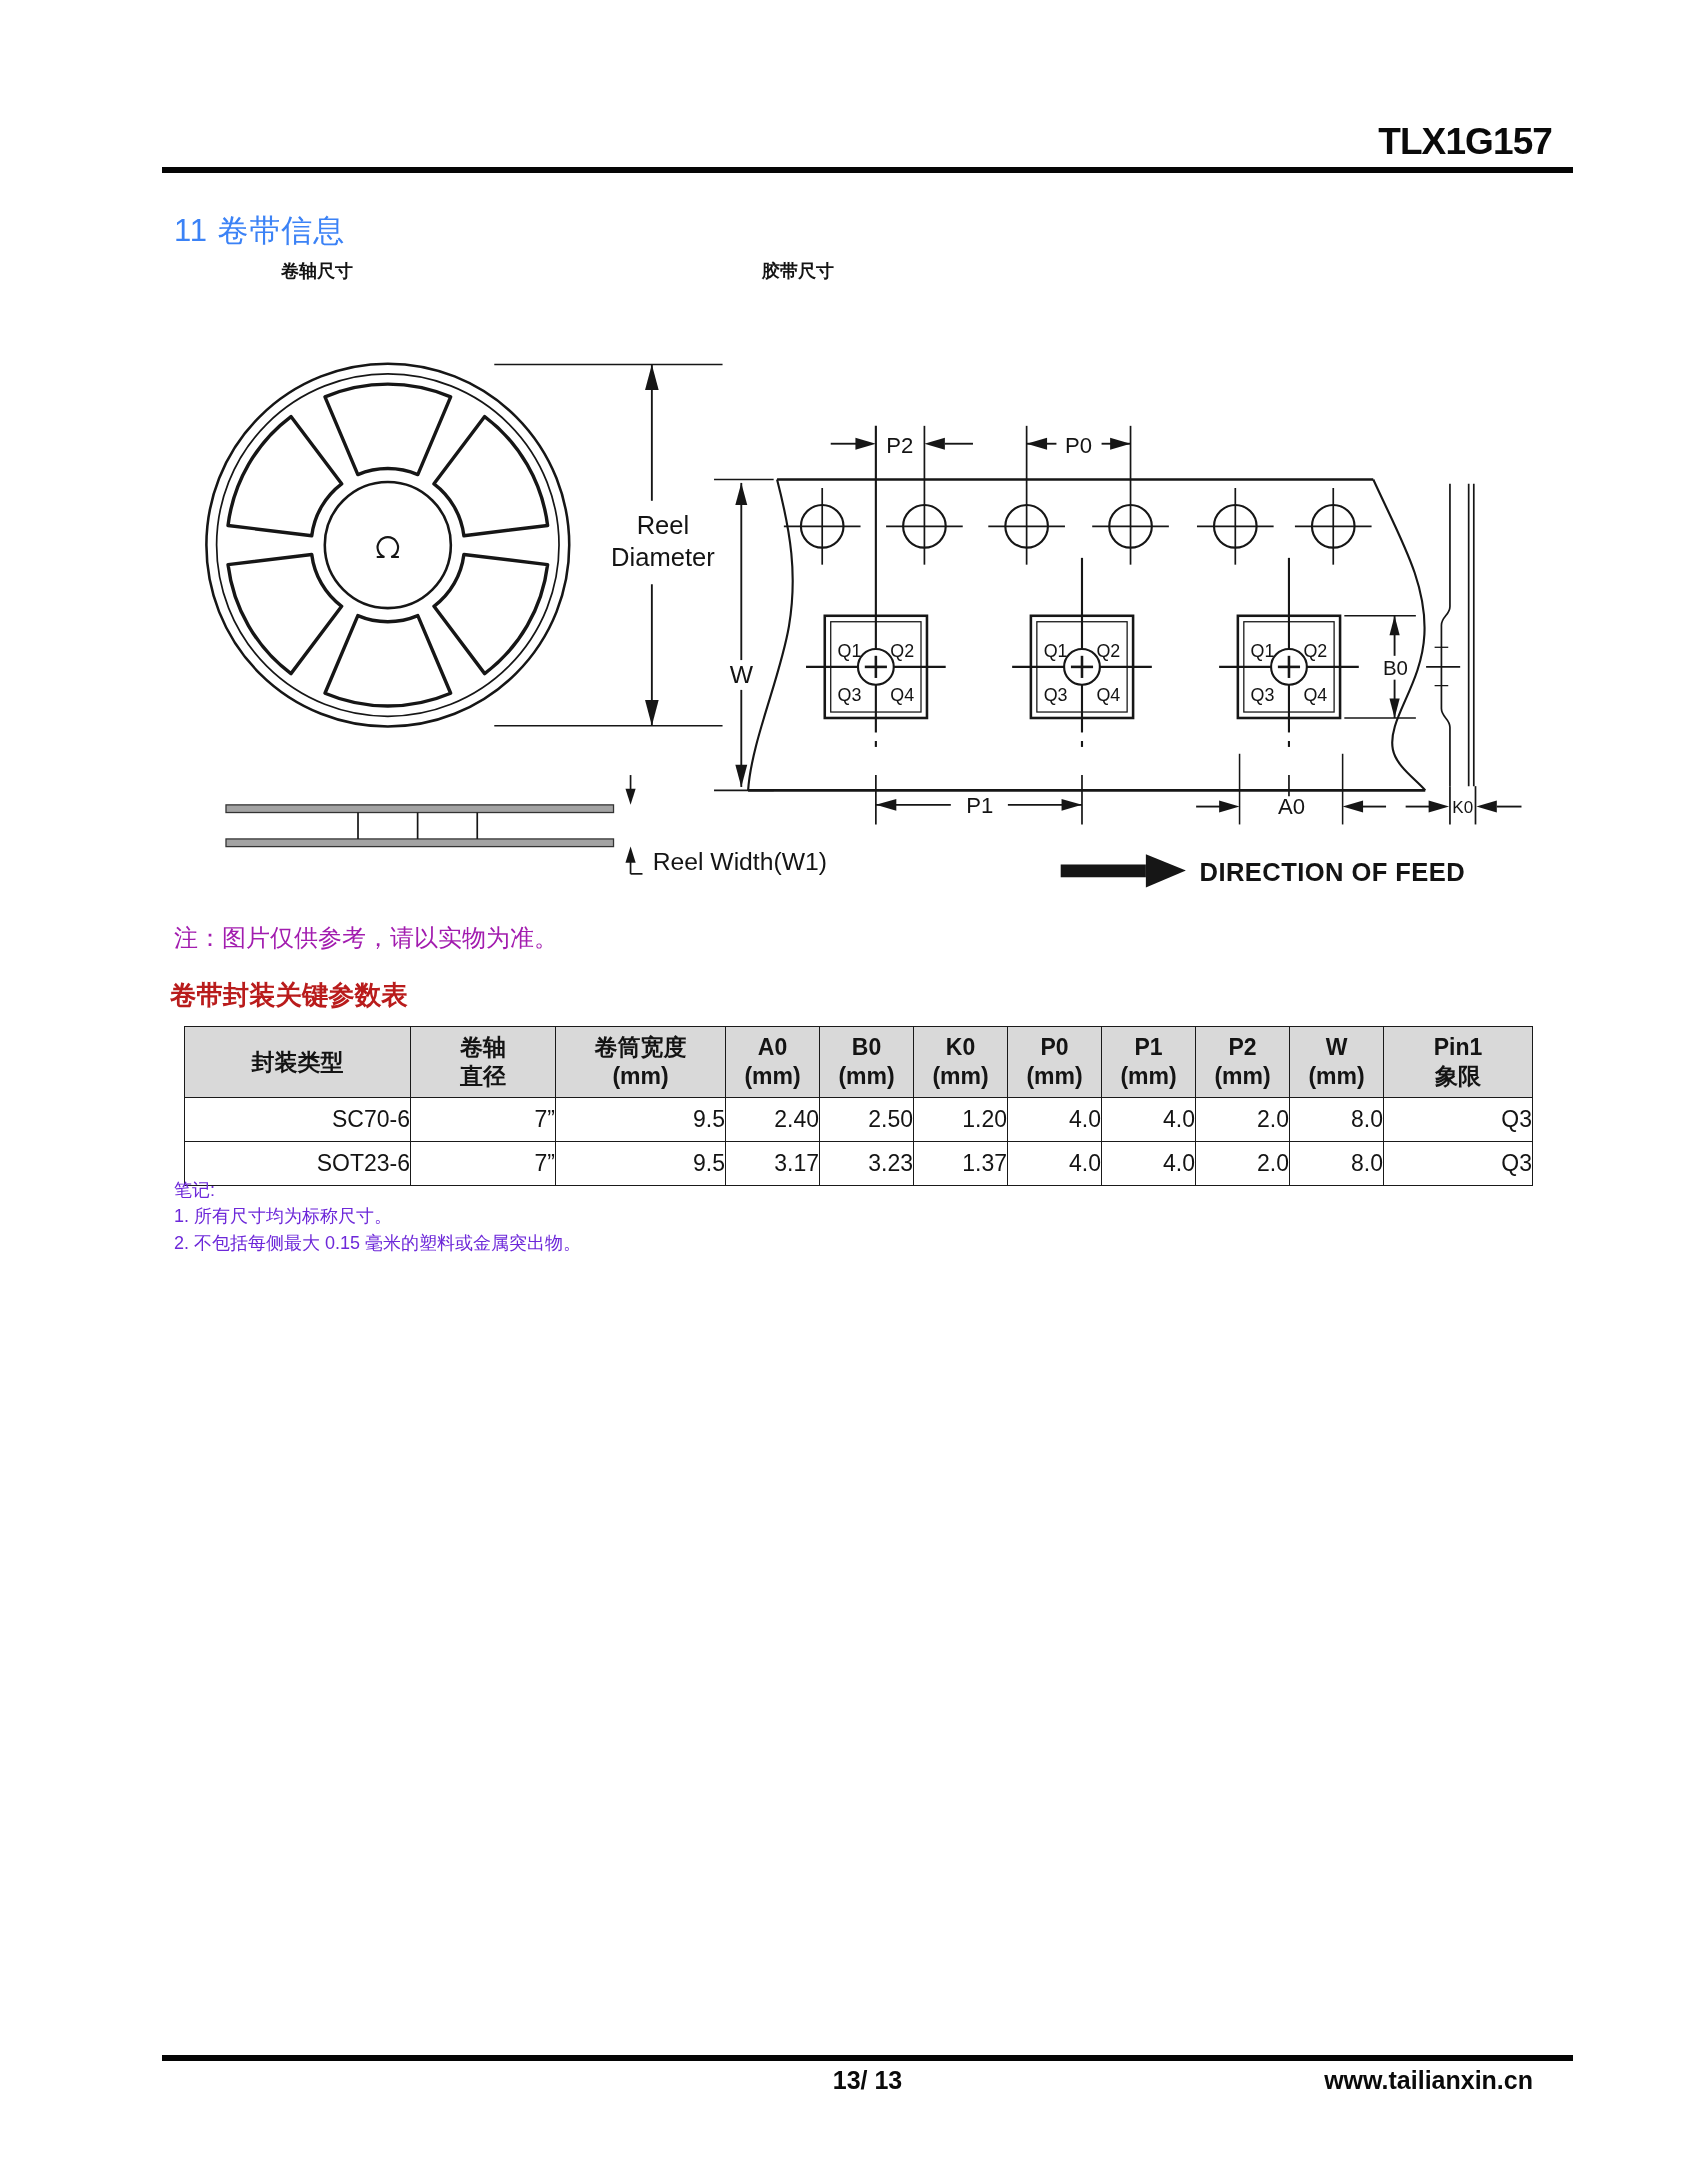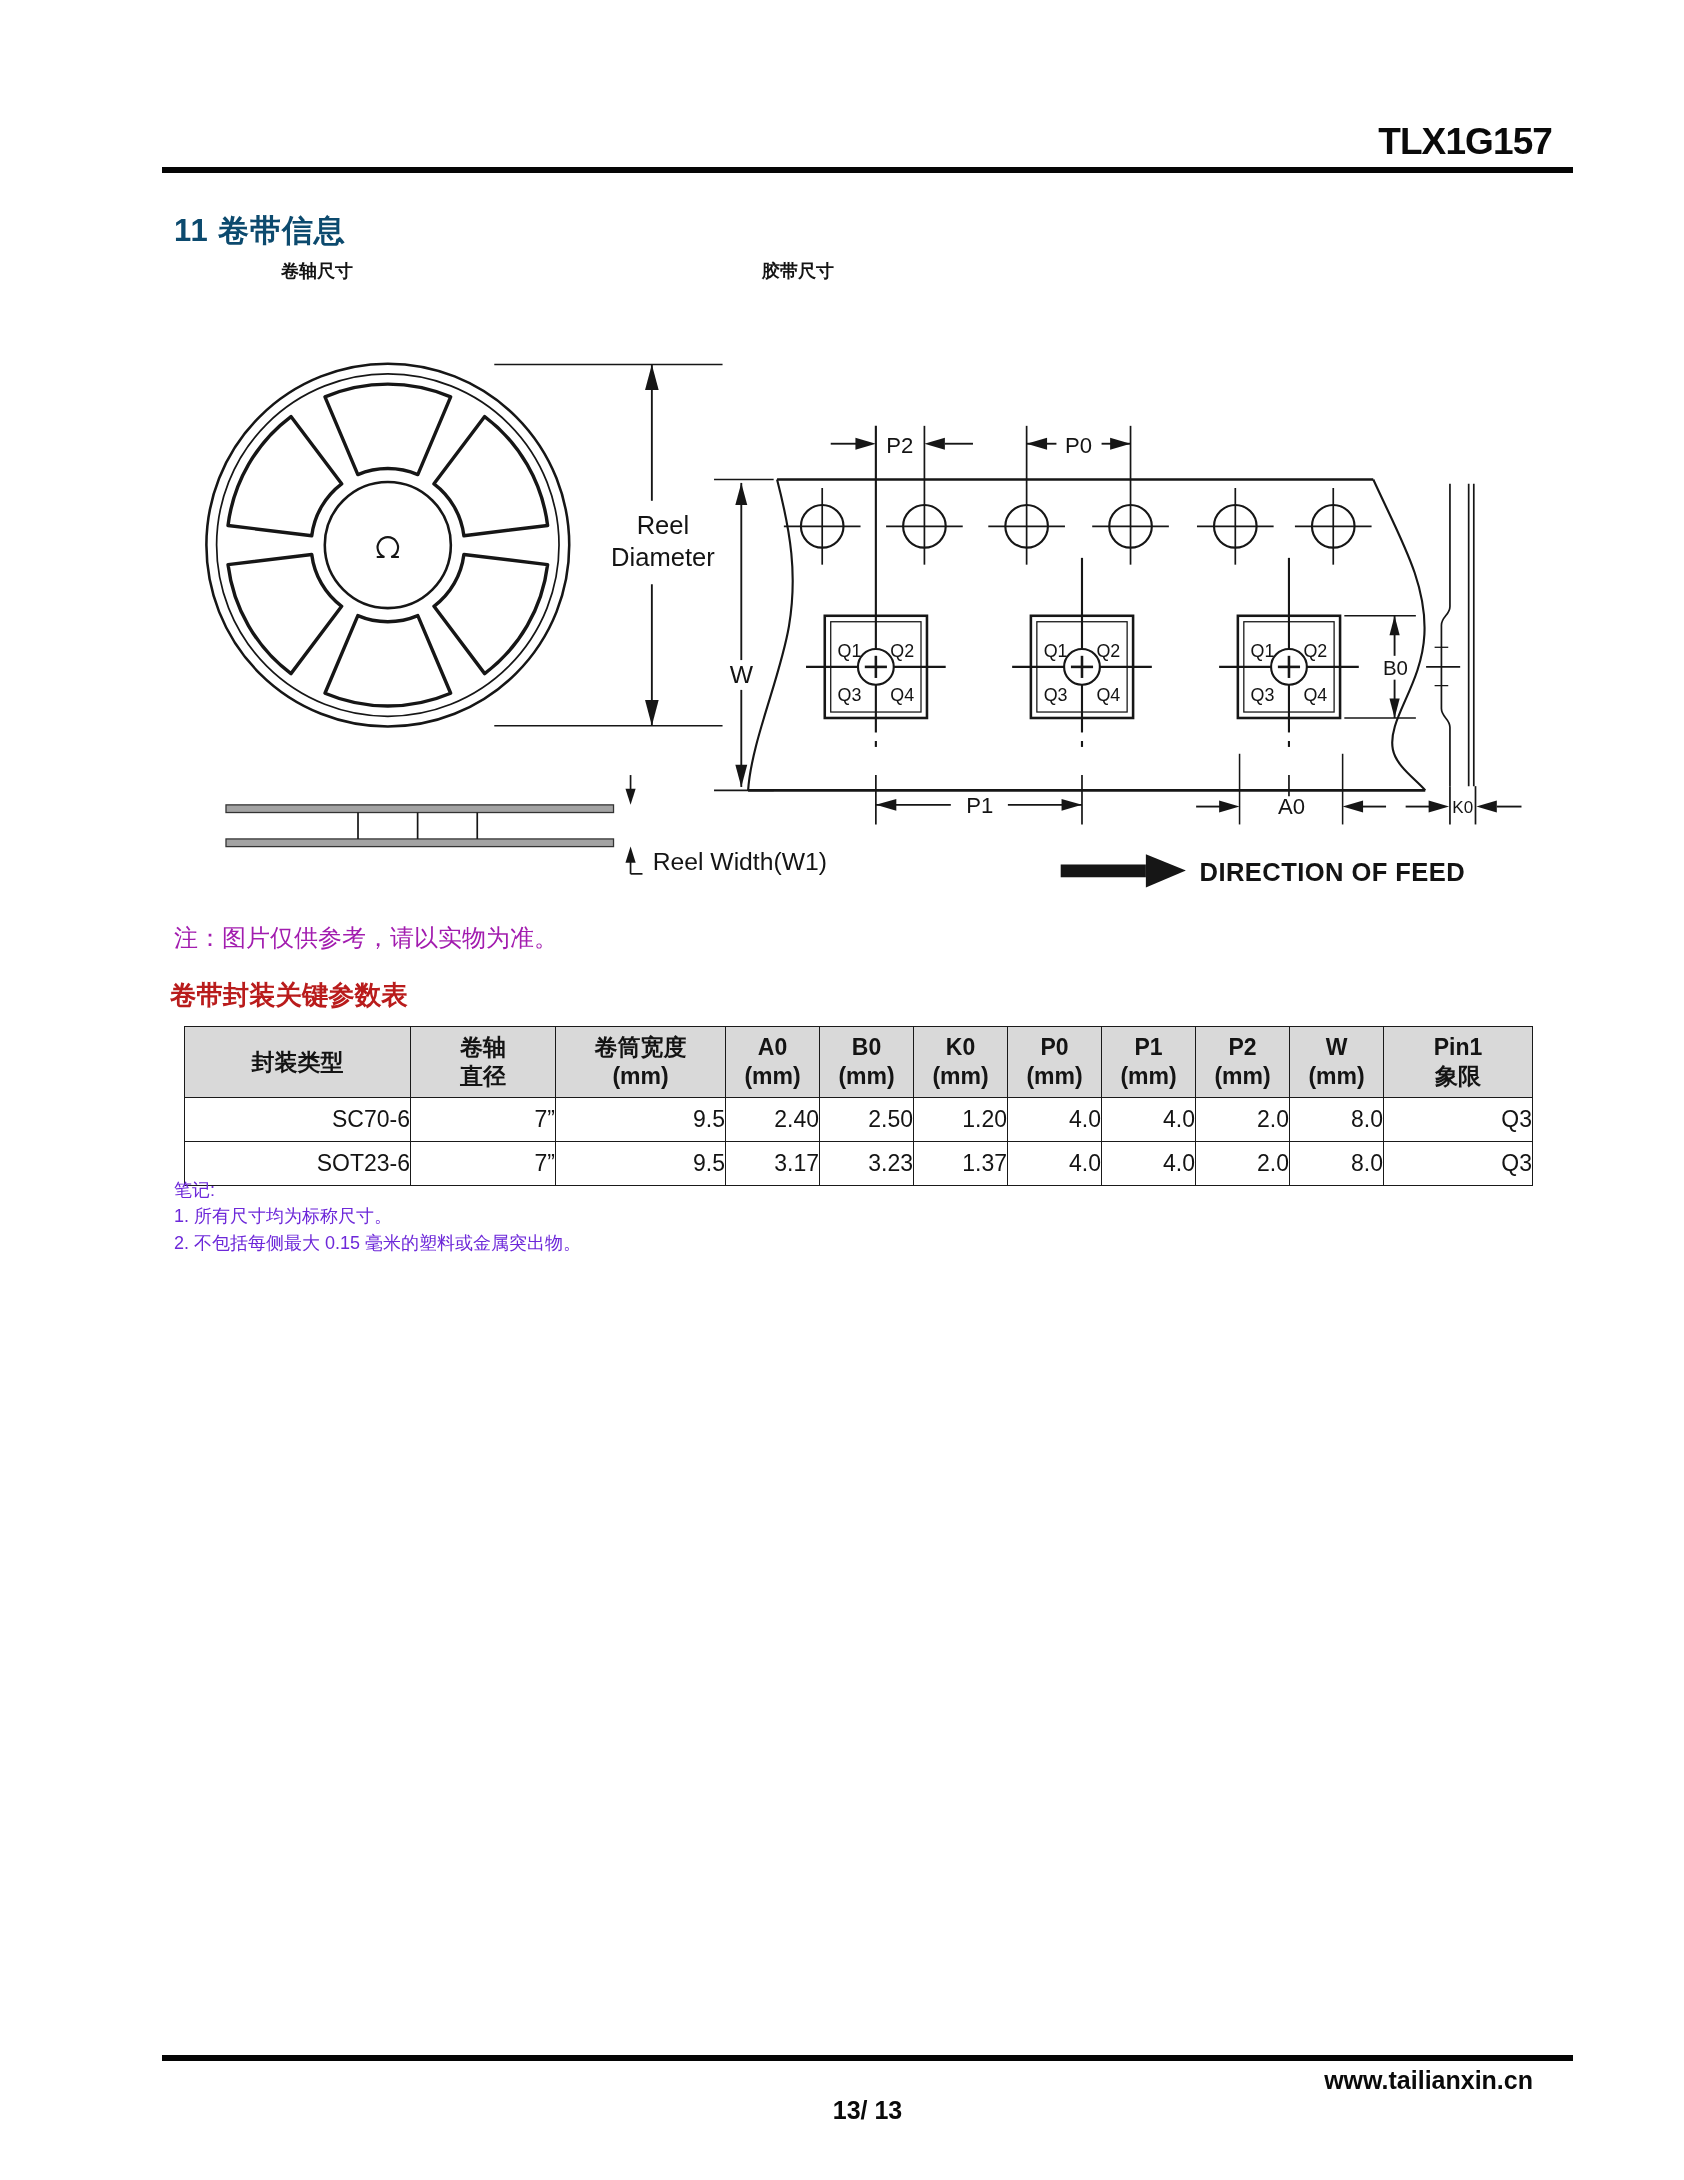--- a/index.html
+++ b/index.html
@@ -7,38 +7,38 @@
     width:1685px;height:2181px;position:relative;background:#ffffff;
     font-family:"Liberation Sans","DejaVu Sans",sans-serif;color:#111;
   }
   .abs{position:absolute;}
   .doc-title{
     top:121px;right:133px;font-size:37px;font-weight:700;letter-spacing:-0.9px;color:#0a0a0a;
   }
   .rule{left:162px;width:1411px;height:6px;background:#050505;}
   .rule-top{top:167px;}
   .rule-bottom{top:2055px;}
-  .section-heading{top:210px;left:174px;font-size:31px;font-weight:700;color:#0c4a6e;letter-spacing:0.9px;}
+  .section-heading{top:210px;left:174px;font-size:31px;font-weight:400;color:#3b82f6;letter-spacing:0.9px;}
   .sub-label{top:259px;font-size:18px;font-weight:700;color:#141414;}
   .sub-label.reel{left:281px;}
   .sub-label.tape{left:762px;}
   .note-line{top:922px;left:174px;font-size:24px;color:#a21caf;}
   .table-title{top:978px;left:170px;font-size:26.4px;font-weight:700;color:#b91c1c;}
   table.params{
     position:absolute;top:1026px;left:184px;width:1346px;
     border-collapse:collapse;table-layout:fixed;
   }
   table.params th,table.params td{
     border:1.7px solid #1a1a1a;text-align:center;vertical-align:middle;
     font-size:23px;color:#141414;padding:0;
   }
   table.params thead th{background:#d9d9d9;font-weight:700;height:70px;line-height:29px;}
   table.params tbody td{height:43px;font-weight:400;text-align:right;}
   .notes{top:1177px;left:174px;font-size:18px;line-height:26.4px;color:#6d28d9;}
-  .footer-center{top:2066px;left:162px;width:1411px;text-align:center;font-size:25px;font-weight:700;color:#0a0a0a;margin-top:30px;}
+  .footer-center{top:2066px;left:162px;width:1411px;text-align:center;font-size:25px;font-weight:700;color:#0a0a0a;}
   .footer-url{top:2066px;right:152px;font-size:25px;font-weight:700;color:#0a0a0a;}
   svg text{font-family:"Liberation Sans","DejaVu Sans",sans-serif;fill:#141414;}
   svg .ln{stroke:#161616;fill:none;}
   svg .fillb{fill:#161616;stroke:none;}
 </style>
 </head>
 <body>
 
 <div class="abs doc-title">TLX1G157</div>
 <div class="abs rule rule-top"></div>

